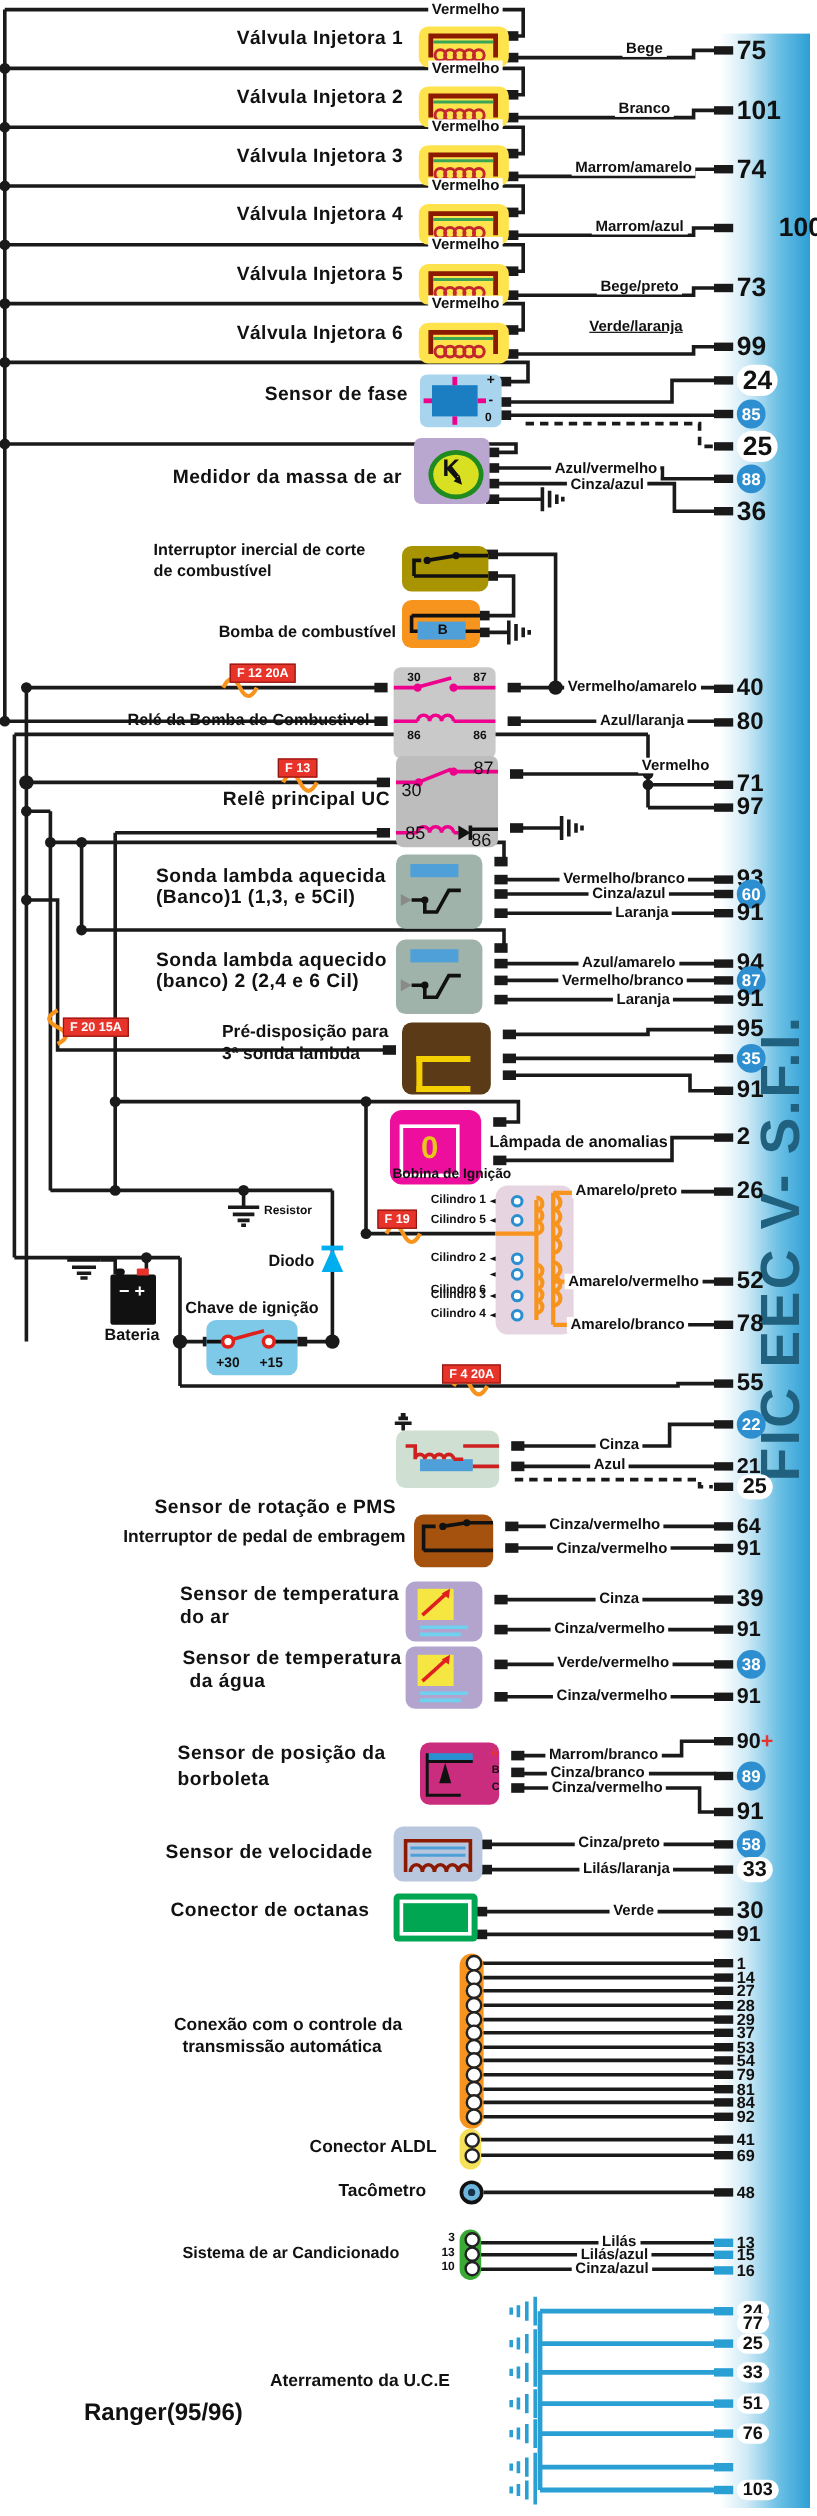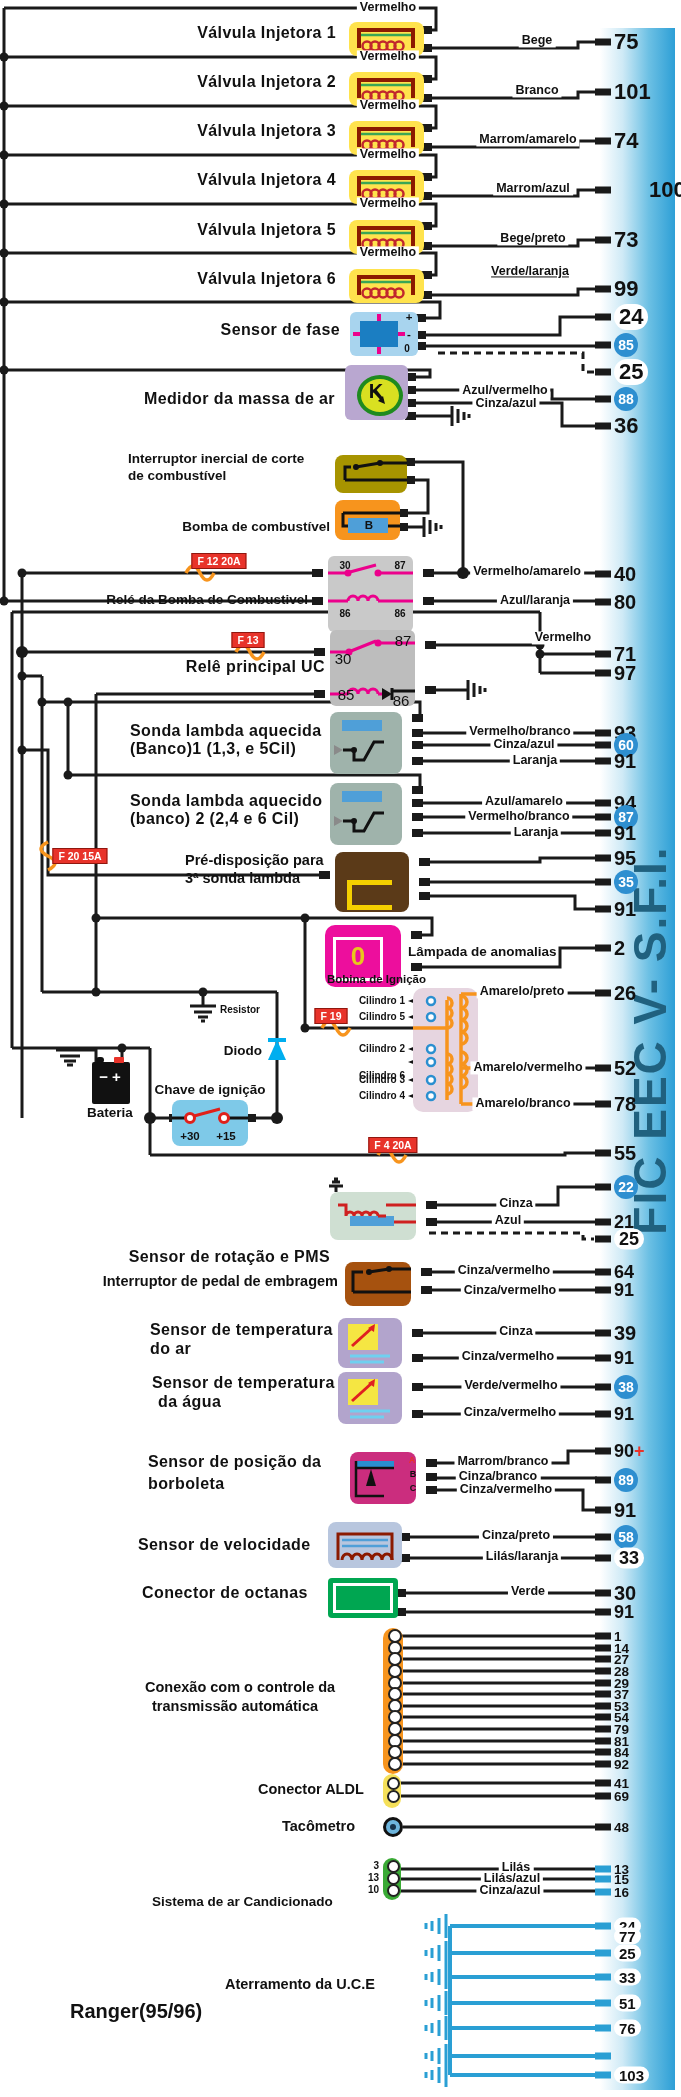--- a/index.html
+++ b/index.html
@@ -521,21 +521,21 @@
     <div class="t w ac" style="left: 506px; top: 1490px;">Cinza/vermelho</div>
     <div class="t c-xl" style="left: 138px; top: 1545px;">Sensor de velocidade</div>
     <div class="t w ac" style="left: 516px; top: 1536px;">Cinza/preto</div>
     <div class="t w ac" style="left: 522px; top: 1557px;">Lilás/laranja</div>
     <div class="t c-xl" style="left: 142px; top: 1593px;">Conector de octanas</div>
     <div class="t w ac" style="left: 528px; top: 1592px; text-align: right;">Verde</div>
     <div class="t c-lg" style="left: 145px; top: 1688px;">Conexão com o controle da</div>
     <div class="t c-lg" style="left: 152px; top: 1707px;">transmissão automática</div>
     <div class="t c-lg" style="left: 258px; top: 1790px;">Conector ALDL</div>
     <div class="t c-lg" style="left: 282px; top: 1827px;">Tacômetro</div>
-    <div class="t c-md" style="left: 152px; top: 1878px; margin-top: 24px;">Sistema de ar Candicionado</div>
+    <div class="t c-md" style="left: 152px; top: 1878px;">Sistema de ar Candicionado</div>
     <div class="t tiny ar" style="left: 379px; top: 1866px;">3</div>
     <div class="t tiny ar" style="left: 379px; top: 1878px;">13</div>
     <div class="t tiny ar" style="left: 379px; top: 1890px;">10</div>
     <div class="t w ac" style="left: 516px; top: 1868px;">Lilás</div>
     <div class="t w ac" style="left: 512px; top: 1879px;">Lilás/azul</div>
     <div class="t w ac" style="left: 510px; top: 1891px;">Cinza/azul</div>
     <div class="t c-lg" style="left: 225px; top: 1985px;">Aterramento da U.C.E</div>
     <div class="fuse" style="left: 219px; top: 561px;">F 12 20A</div>
     <div class="fuse" style="left: 248px; top: 640px;">F 13</div>
     <div class="fuse" style="left: 80px; top: 856px;">F 20 15A</div>

